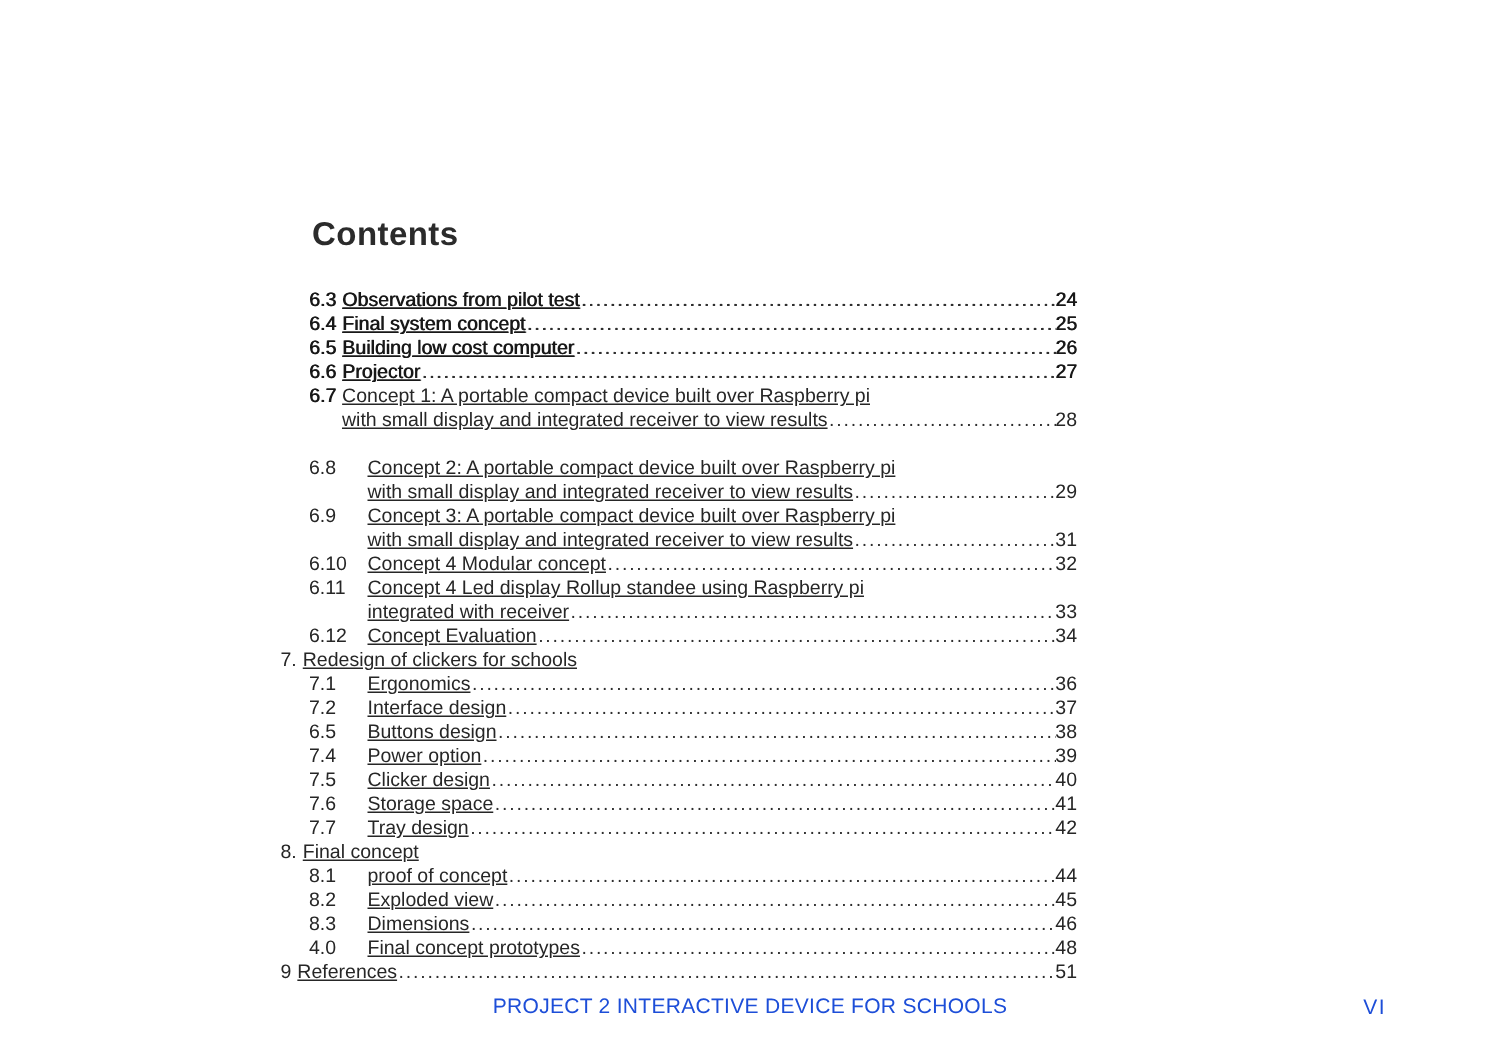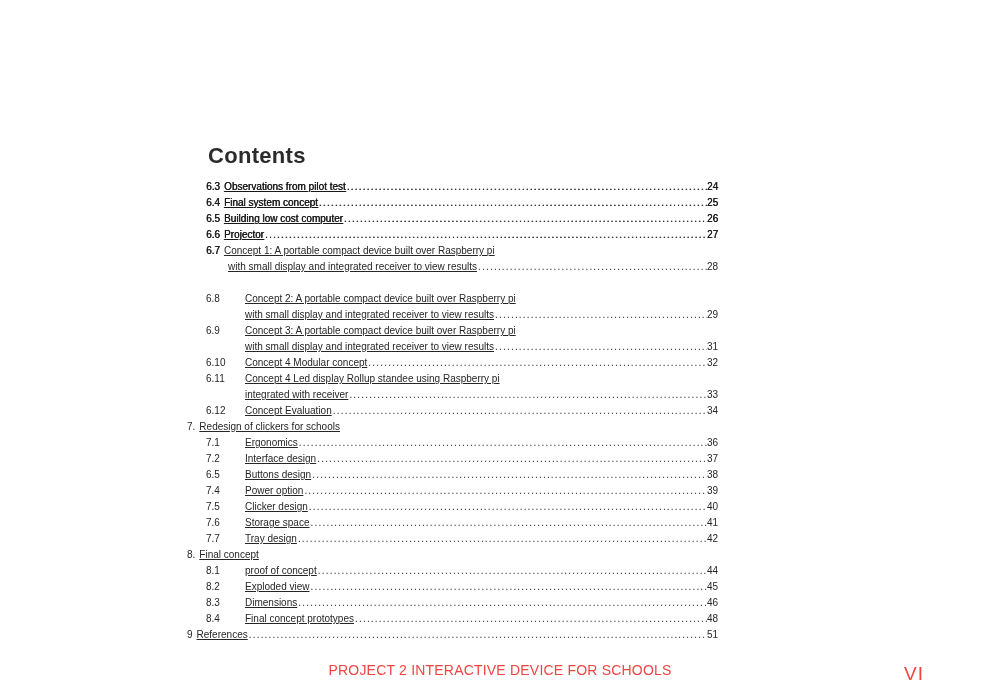--- a/index.html
+++ b/index.html
@@ -9,22 +9,22 @@
     font-family: "Liberation Sans", sans-serif;
     color: #262626;
     position: relative;
     overflow: hidden;
   }
   .title {
     position: absolute; left: 192px; top: 127px; margin: 16px;
     font-size: 22px; font-weight: 700; color: #2b2b2b; letter-spacing: 0.3px;
   }
   .toc {
-    position: absolute; left: 187px; top: 179px; width: 531px;
-    font-size: 10px; line-height: 16px;
+    position: absolute; left: 187px; top: 192px; width: 531px;
+    font-size: 13px; line-height: 16px;
   }
   .row { display: flex; align-items: baseline; height: 16px; white-space: nowrap; }
   .row.gap { margin-top: 16px; }
   .row.inline { padding-left: 19px; }
   .row.inline .num { margin-right: 4px; flex: none; }
   .row.tab { padding-left: 19px; }
   .row.tab .num { width: 39px; flex: none; }
   .row.cont-a { padding-left: 41px; }
   .row.cont-b { padding-left: 58px; }
   .row.root { padding-left: 0; }
@@ -33,24 +33,24 @@
   .dots {
     flex: 1; min-width: 0;
     overflow: hidden; white-space: nowrap;
     letter-spacing: 1.2px; margin-left: 1px;
     color: #2e2e2e;
   }
   .page { flex: none; }
   .emph { text-shadow: 0.45px 0 0 currentColor; color: #181818; }
   .footer {
     position: absolute; left: 0; right: 0; top: 662px; height: 22px;
-    color: #ef4444; font-size: 14px;
+    color: #1d4ed8; font-size: 14px;
   }
   .footer-center { position: absolute; left: 0; right: 0; top: 0; text-align: center; letter-spacing: 0.2px; }
-  .footer-page { position: absolute; right: 76px; top: 1px; font-size: 19px; letter-spacing: 1px; }
+  .footer-page { position: absolute; right: 76px; top: 1px; font-size: 14px; letter-spacing: 1px; }
 </style>
 </head>
 <body>
 
 <div class="doc">
   <h1 class="title">Contents</h1>
   <div class="toc" id="toc">
       <div class="row inline emph">
         <span class="num">6.3</span>
         <span class="text">Observations from pilot test</span>
@@ -185,21 +185,21 @@
         <span class="dots">....................................................................................................................................................................................</span>
         <span class="page">45</span>
       </div>
       <div class="row tab">
         <span class="num">8.3</span>
         <span class="text">Dimensions</span>
         <span class="dots">....................................................................................................................................................................................</span>
         <span class="page">46</span>
       </div>
       <div class="row tab">
-        <span class="num">8.4</span>
+        <span class="num">4.0</span>
         <span class="text">Final concept prototypes</span>
         <span class="dots">....................................................................................................................................................................................</span>
         <span class="page">48</span>
       </div>
       <div class="row root">
         <span class="num">9</span>
         <span class="text">References</span>
         <span class="dots">....................................................................................................................................................................................</span>
         <span class="page">51</span>
       </div>

